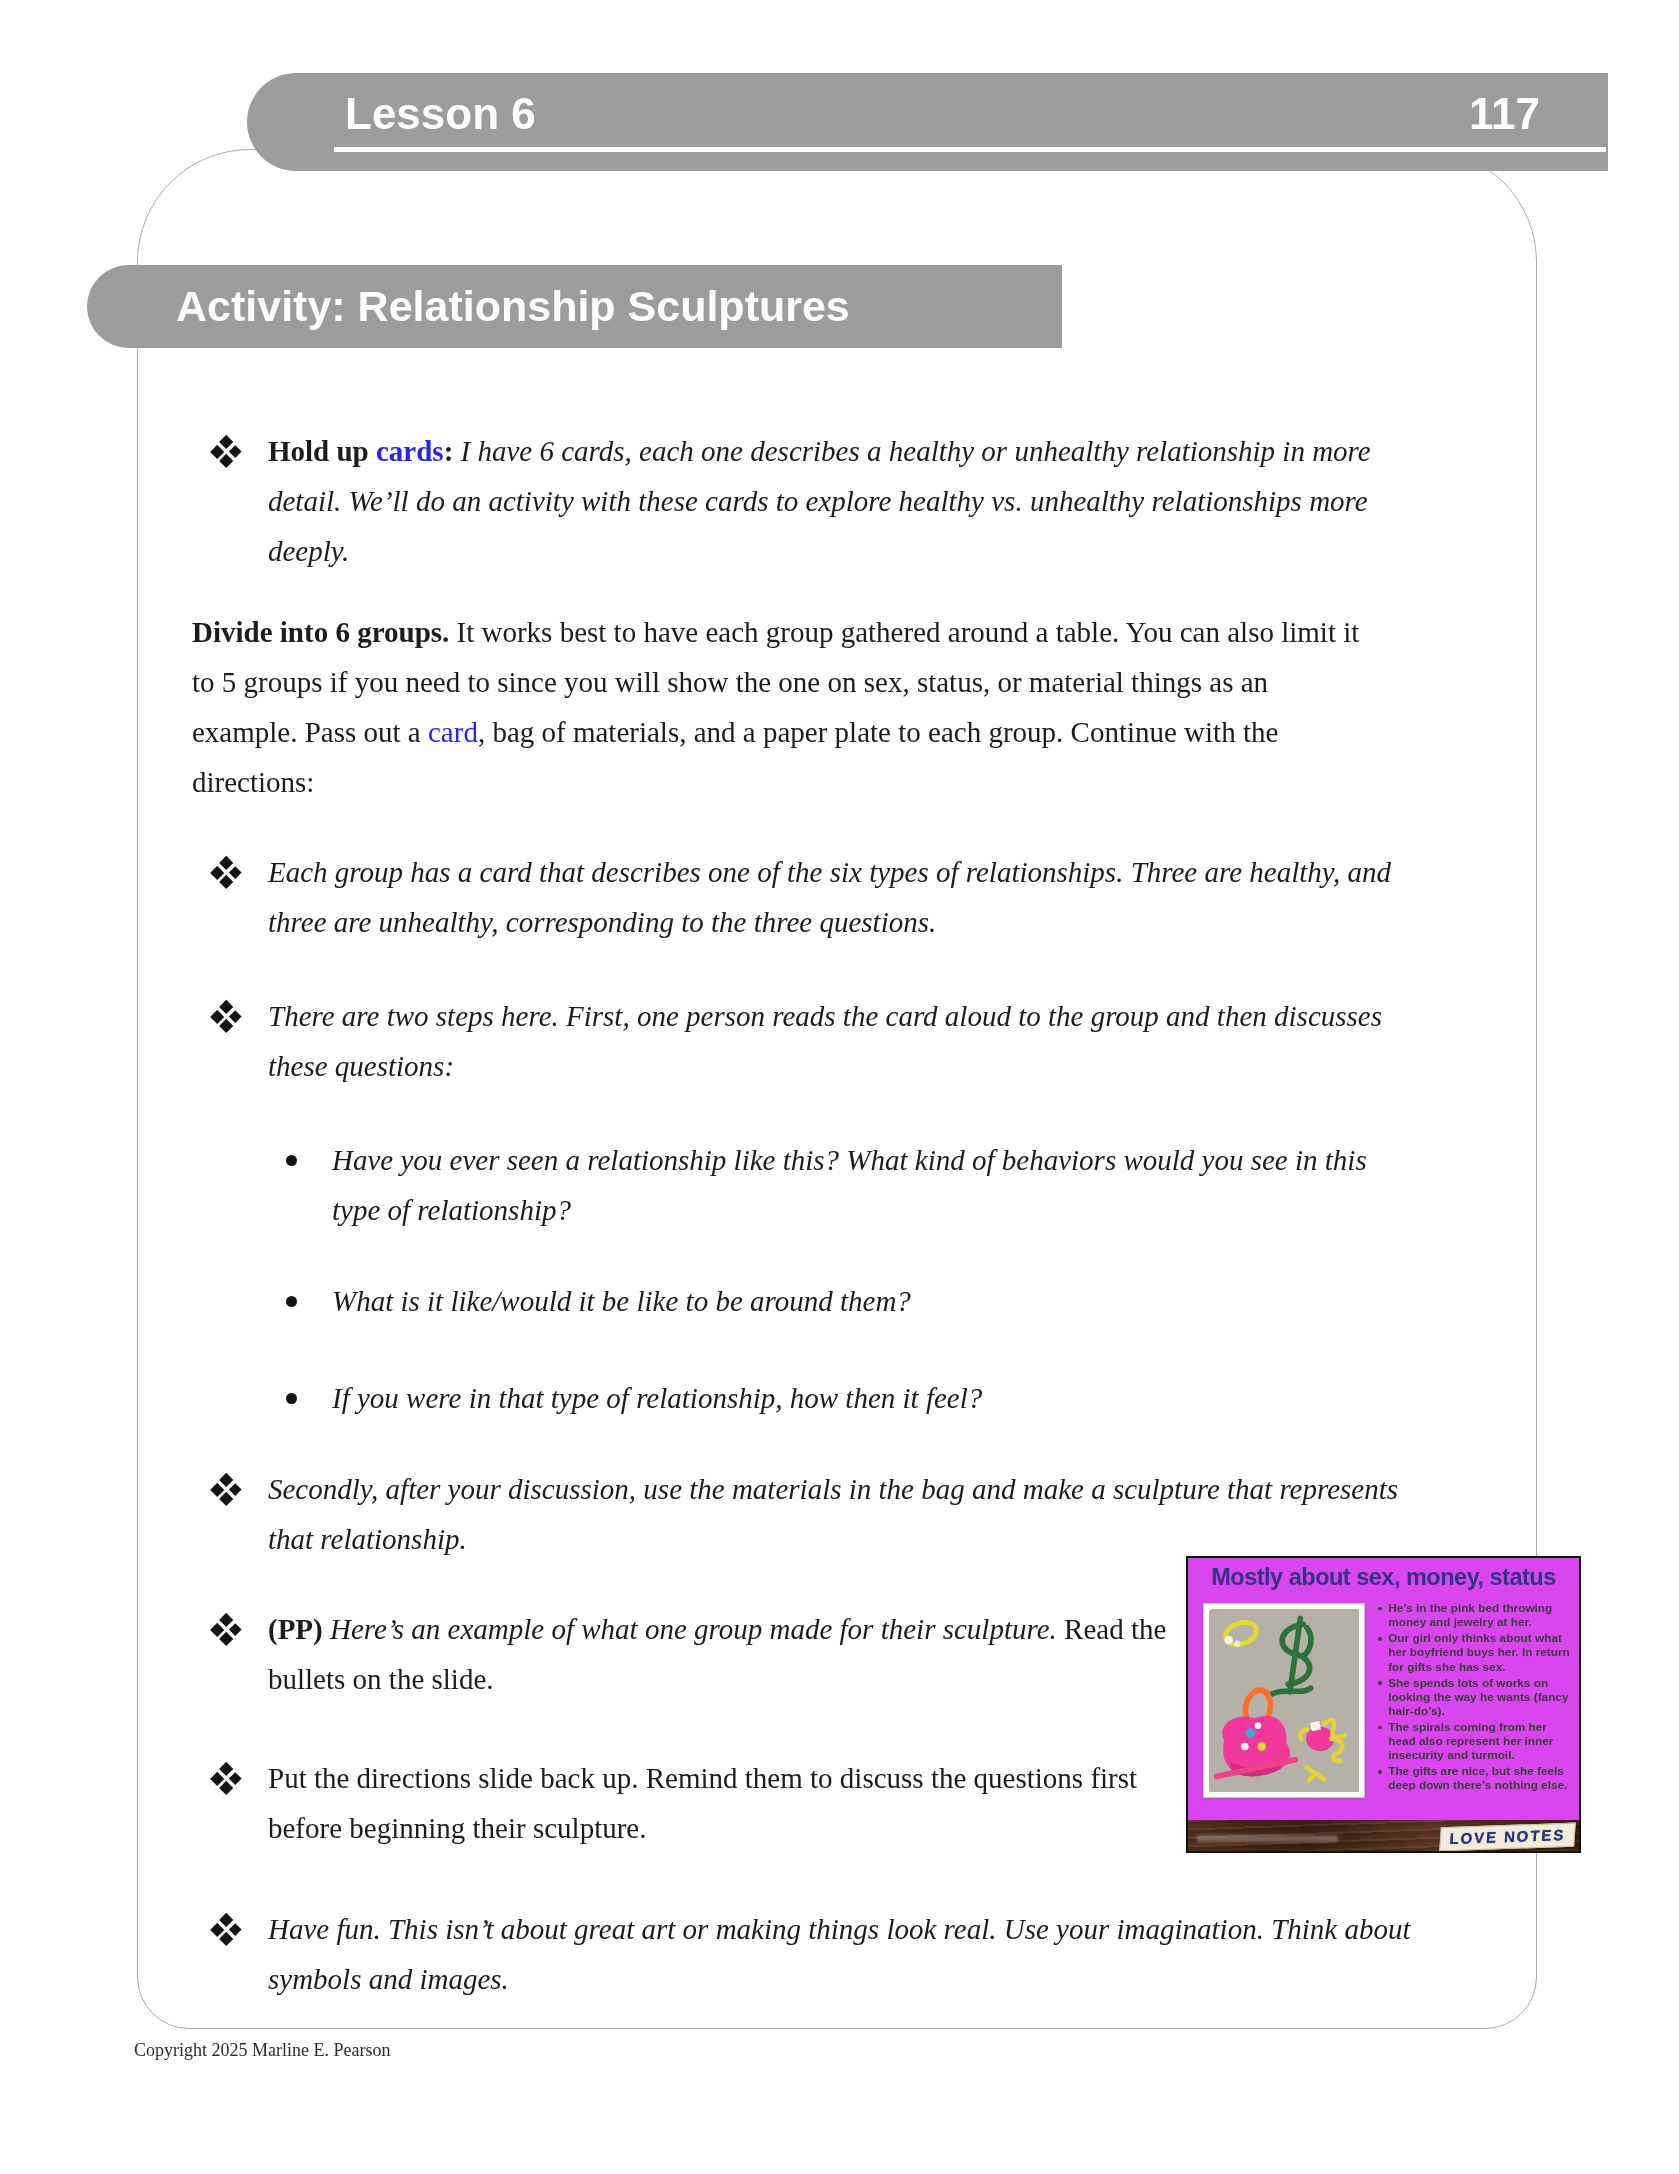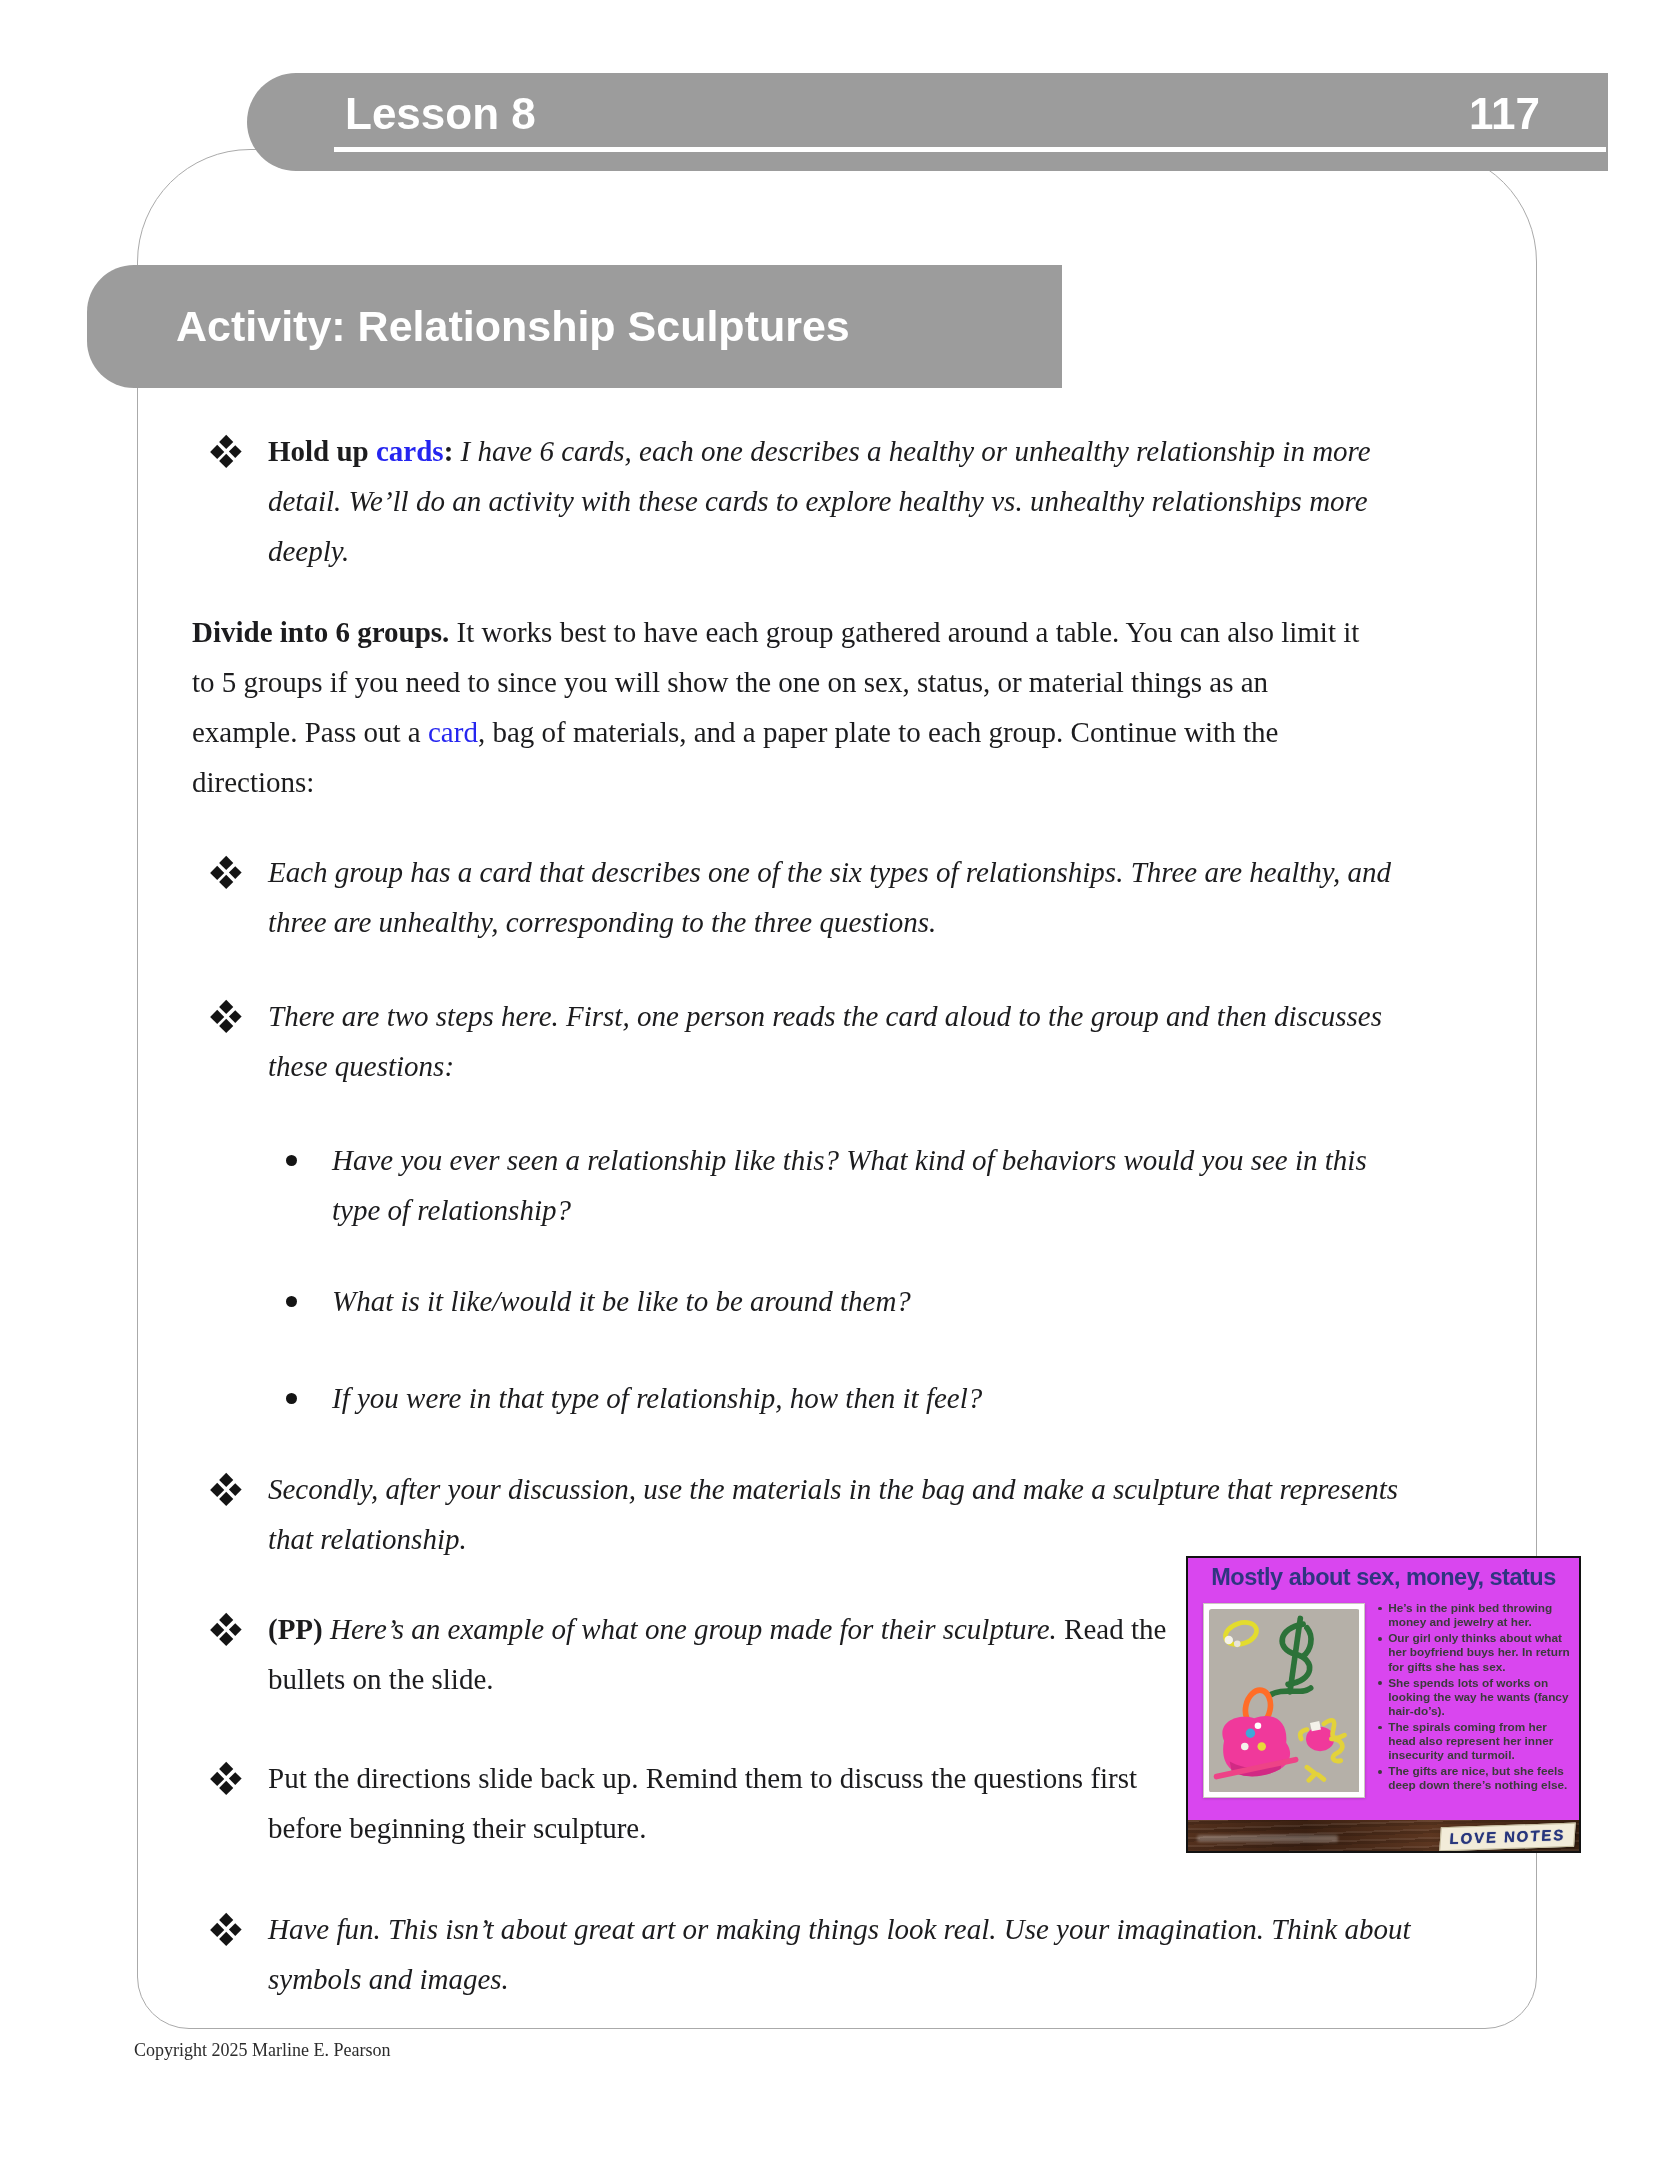--- a/index.html
+++ b/index.html
@@ -24,21 +24,21 @@
     position:absolute;right:68px;top:16px;
     font-family:"Liberation Sans", sans-serif;font-weight:700;font-size:44px;color:#ffffff;
   }
   
   .page-outline{
     position:absolute;left:137px;top:149px;width:1398px;height:1878px;
     border:1.9px solid #aaaaaa;border-radius:113px 113px 52px 52px;z-index:1;
   }
   
   .activity-bar{
-    position:absolute;left:87px;top:265px;width:975px;height:123px;
+    position:absolute;left:87px;top:265px;width:975px;height:83px;
     background:#9c9c9c;border-radius:47px 0 0 47px;z-index:6;
     display:flex;align-items:center;
   }
   .activity-title{
     font-family:"Liberation Sans", sans-serif;font-weight:700;font-size:43px;
     color:#ffffff;padding-left:89px;white-space:nowrap;
   }
   
   .tblock{position:absolute;z-index:3;font-size:29px;line-height:50px;}
   .para{left:192px;}
@@ -105,21 +105,21 @@
     letter-spacing:1.9px;color:#27367c;text-shadow:0 0 0.9px #27367c;
     box-shadow:0.9px 0.9px 1.9px rgba(0,0,0,.5);
   }
 </style>
 </head>
 <body>
 
 <div class="page-outline"></div>
 
 <div class="header-bar">
-  <div class="lesson-title">Lesson 8</div>
+  <div class="lesson-title">Lesson 6</div>
   <div class="header-underline"></div>
   <div class="page-number">117</div>
 </div>
 
 <div class="activity-bar">
   <div class="activity-title">Activity: Relationship Sculptures</div>
 </div>
 
 <div class="tblock bullet" style="top:426px;width:1144px;">
   <span class="dmark">

